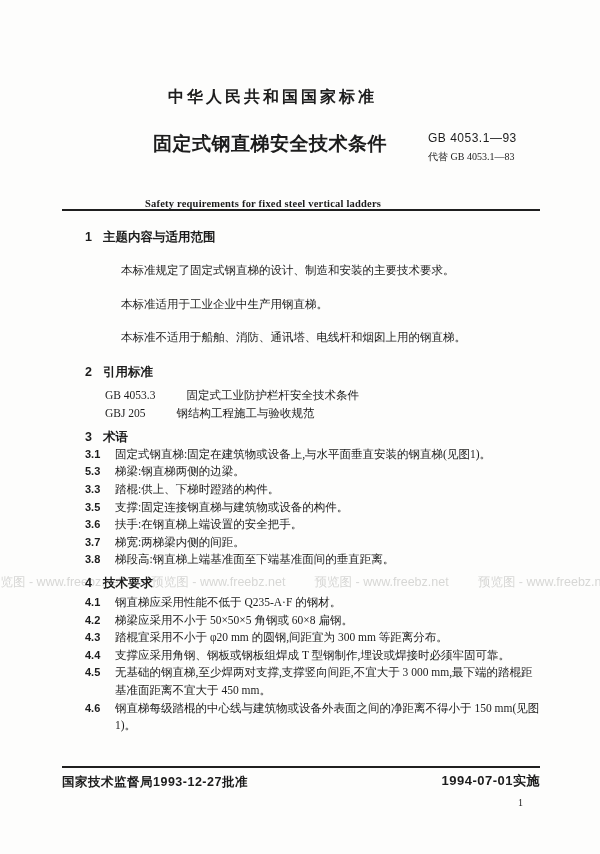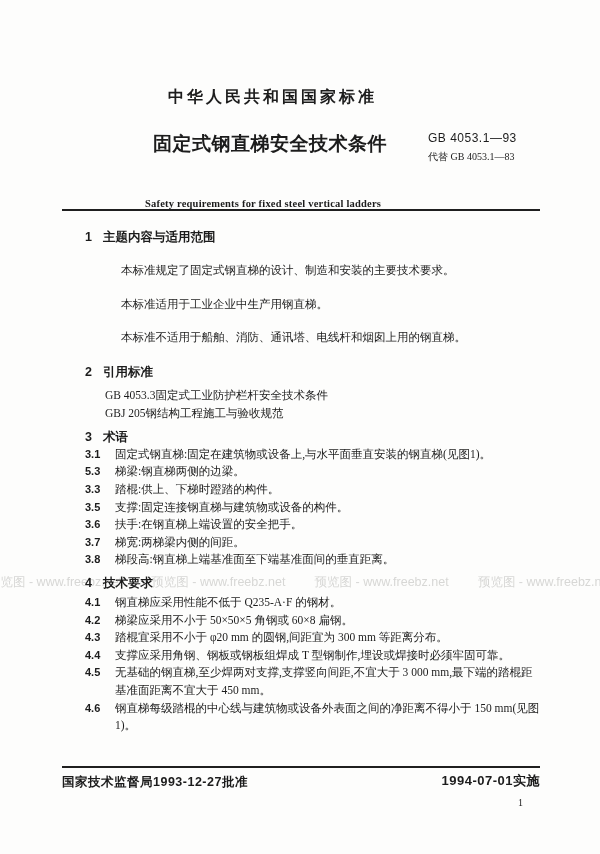--- a/index.html
+++ b/index.html
@@ -24,21 +24,21 @@
   
   #body{top:226px;left:85px;width:458px;font-size:11.5px;line-height:17.6px;}
   .sec-heading{display:flex;gap:11px;font-size:12.5px;font-weight:bold;line-height:18px;}
   .sec-heading.h1{margin-top:2px;}
   .sec-heading.h2{margin-top:14px;}
   .sec-heading.h3{margin-top:6px;}
   .sec-heading.h4{margin-top:5px;}
   .paras{margin-top:6px;padding-left:20px;}
   .para{margin:16px;}
   .refs{margin-top:5px;padding-left:20px;line-height:18px;}
-  .ref{display:flex;gap:0;}
+  .ref{display:flex;gap:31px;}
   .clauses{margin-top:0;}
   .clauses.c4{margin-top:2px;}
   .clause{display:flex;}
   .clause-num{width:30px;flex:0 0 30px;font-weight:bold;font-family:"Liberation Sans","DejaVu Sans",sans-serif;font-size:11px;}
   .clause-text{flex:1;}
 
   
   #watermark{
     top:573px;left:-12px;width:624px;height:18px;
     display:flex;justify-content:space-between;align-items:center;

